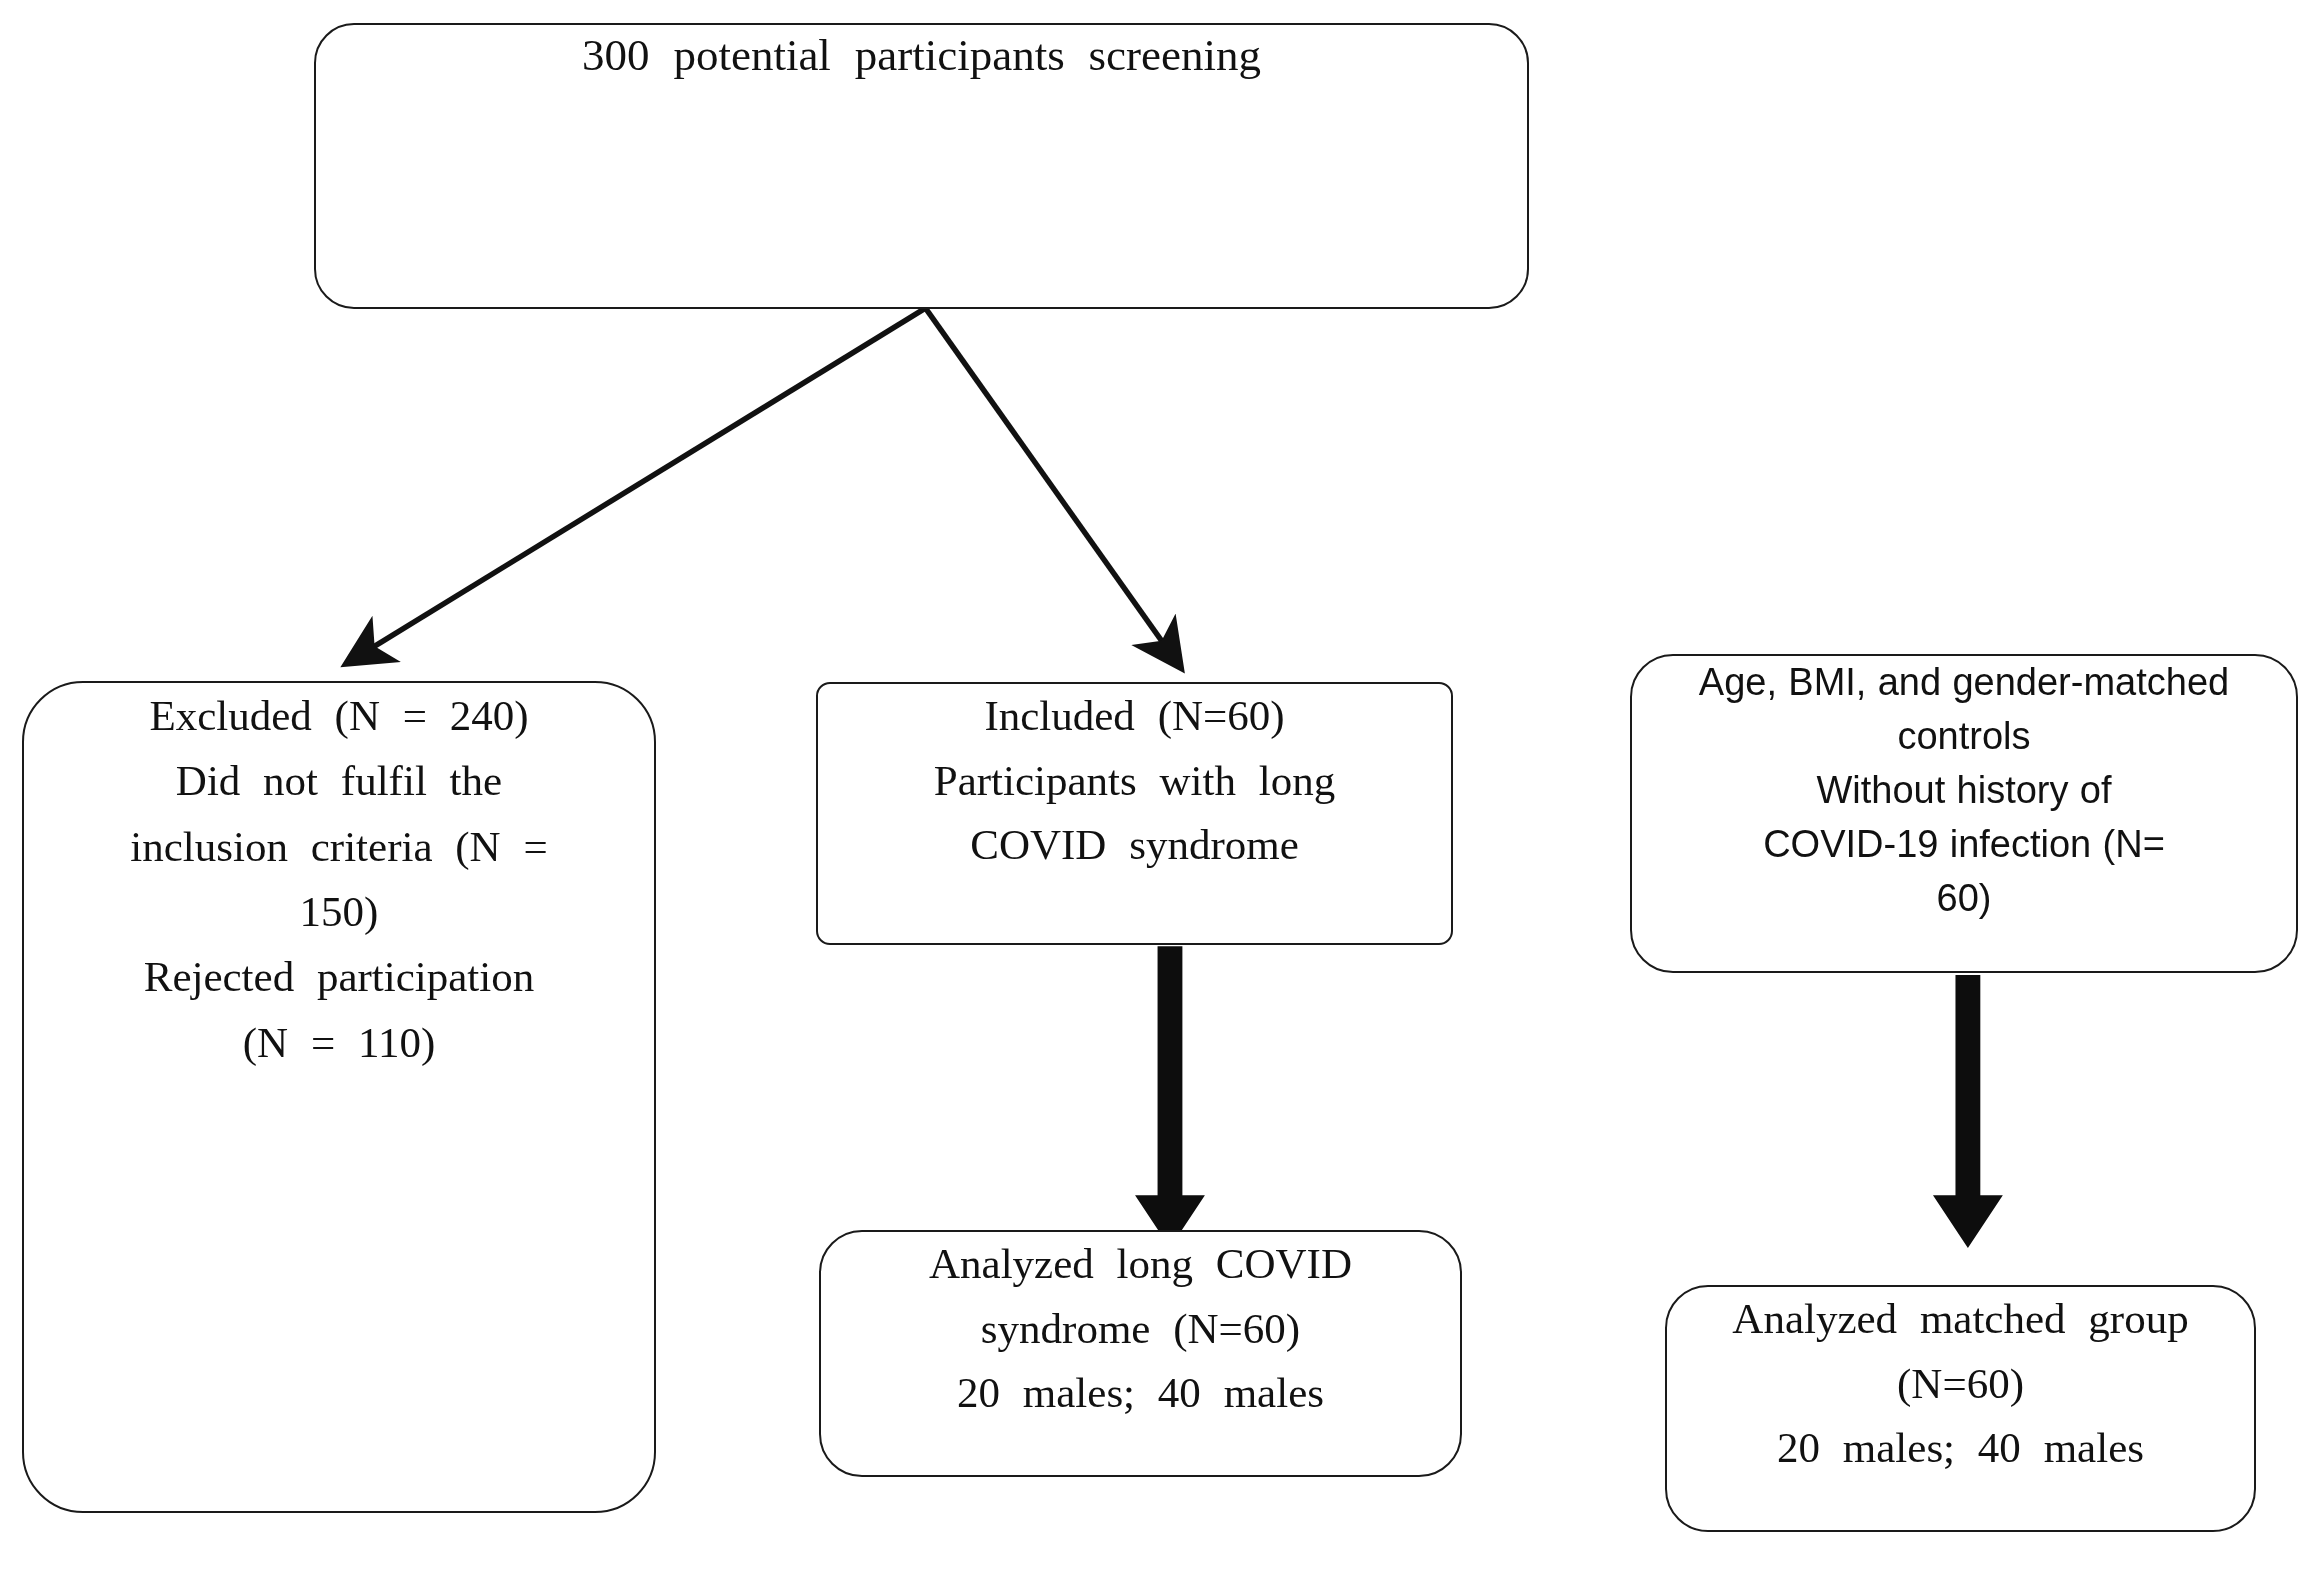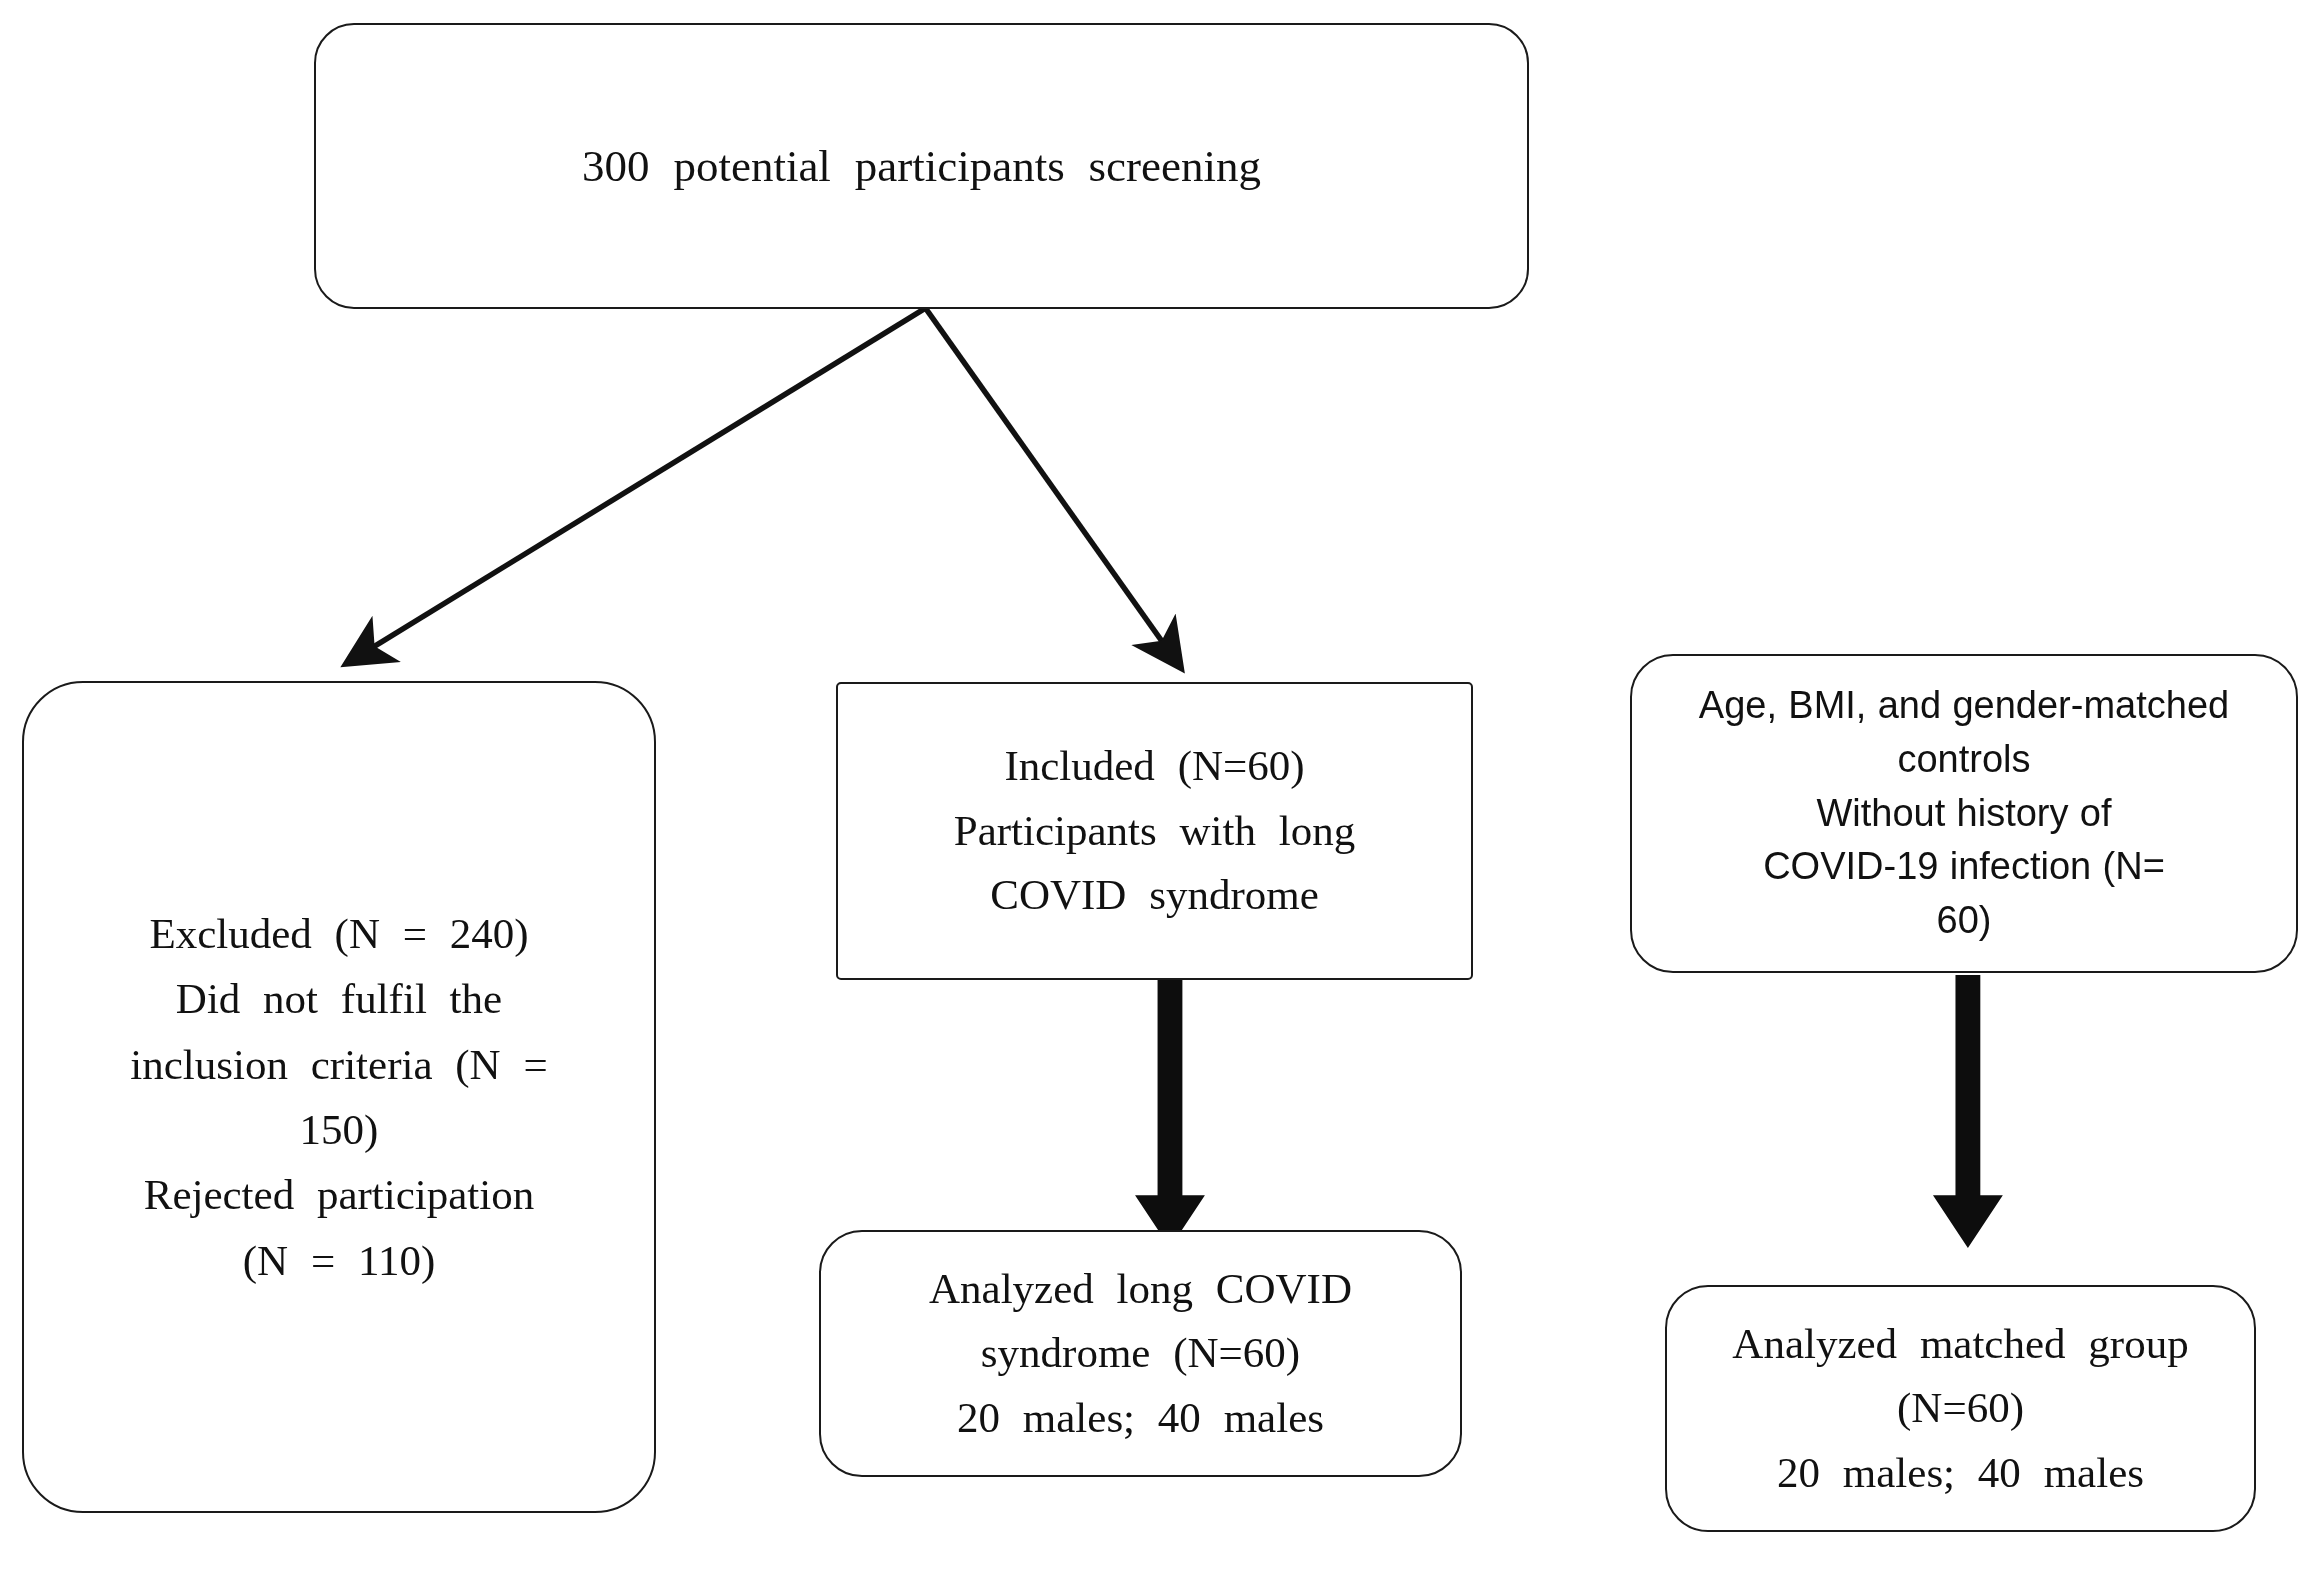--- a/index.html
+++ b/index.html
@@ -17,21 +17,21 @@
     font-family: "Liberation Serif", "DejaVu Serif", serif;
   }
 
   
   .node {
     position: absolute;
     box-sizing: border-box;
     border: 2.3px solid #1a1a1a;
     background: #ffffff;
     display: flex;
-    align-items: center;
+    align-items: flex-start;
     justify-content: center;
     text-align: center;
     color: #111111;
     z-index: 3;
   }
   .node .txt {
     width: 100%;
     padding: 0 12.4px;
     box-sizing: border-box;
     white-space: pre-line;
@@ -55,22 +55,22 @@
   }
   #node-screening .txt { font-size: 45px; line-height: 1.35; }
 
   #node-excluded {
     left: 22px; top: 681px; width: 634px; height: 832px;
     border-radius: 61px;
   }
   #node-excluded .txt { font-size: 43px; line-height: 1.52; }
 
   #node-included {
-    left: 836px; top: 682px; width: 637px; height: 298px;
-    border-radius: 5px;
+    left: 816px; top: 682px; width: 637px; height: 263px;
+    border-radius: 14px;
   }
   #node-included .txt { font-size: 43px; line-height: 1.5; }
 
   #node-matched {
     left: 1630px; top: 654px; width: 668px; height: 319px;
     border-radius: 43px;
   }
   #node-matched .txt { font-size: 38px; line-height: 1.42; }
 
   #node-analyzed-long {

